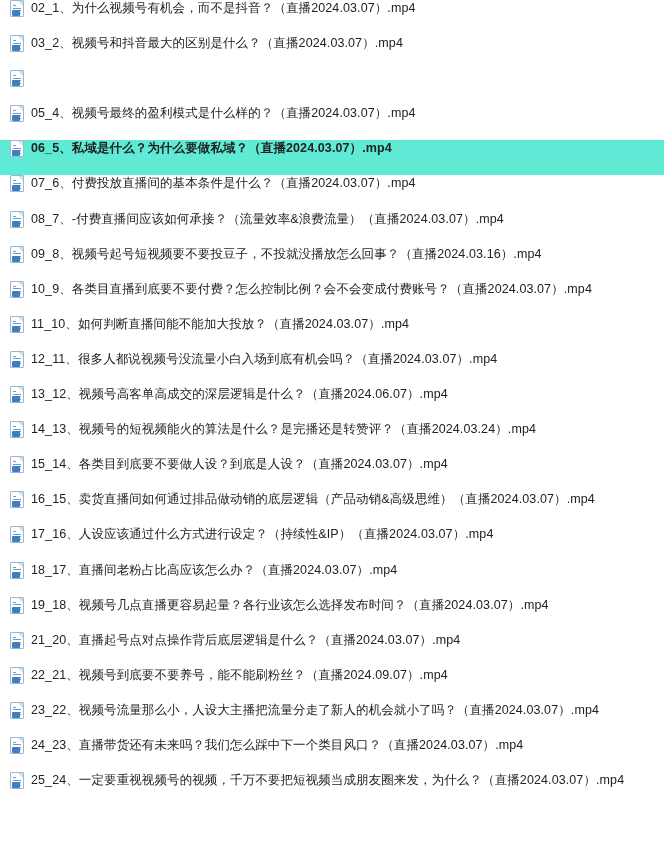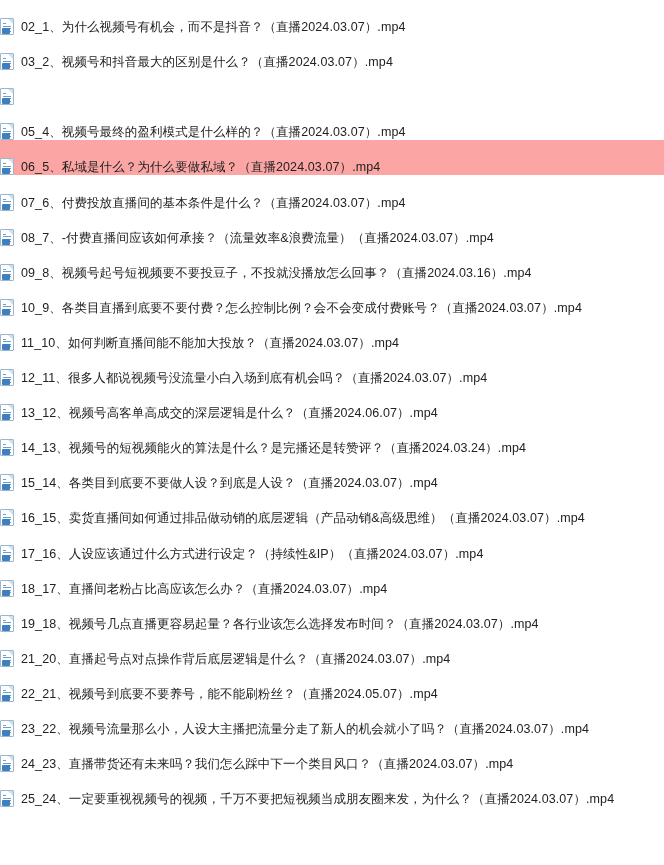--- a/index.html
+++ b/index.html
@@ -13,28 +13,30 @@
     font-family: "Liberation Sans", sans-serif;
     overflow: hidden;
   }
   #file-list {
     display: flex;
     flex-direction: column;
     width: 664px;
   }
   .file-row {
     display: flex;
-    align-items: flex-end;
+    align-items: flex-start;
     height: 35.1px;
+    padding-left: 10px;
     box-sizing: border-box;
     cursor: default;
     white-space: nowrap;
   }
   .file-row.selected {
-    background: #fca5a5;
+    background: #5eead4;
+    font-weight: bold;
   }
   .file-icon {
     position: relative;
     width: 14px;
     height: 17px;
     flex: 0 0 auto;
     margin-right: 7px;
     background: #ffffff;
     border: 1px solid #9bb7cf;
     border-radius: 1px;
@@ -291,21 +293,21 @@
     </div>
     <div class="file-row">
       <span class="file-icon">
         <span class="fold"></span>
         <span class="ln ln1"></span>
         <span class="ln ln2"></span>
         <span class="ln ln3"></span>
         <span class="ln ln4"></span>
         <span class="badge"></span>
       </span>
-      <span class="file-name">22_21、视频号到底要不要养号，能不能刷粉丝？（直播2024.05.07）.mp4</span>
+      <span class="file-name">22_21、视频号到底要不要养号，能不能刷粉丝？（直播2024.09.07）.mp4</span>
     </div>
     <div class="file-row">
       <span class="file-icon">
         <span class="fold"></span>
         <span class="ln ln1"></span>
         <span class="ln ln2"></span>
         <span class="ln ln3"></span>
         <span class="ln ln4"></span>
         <span class="badge"></span>
       </span>

